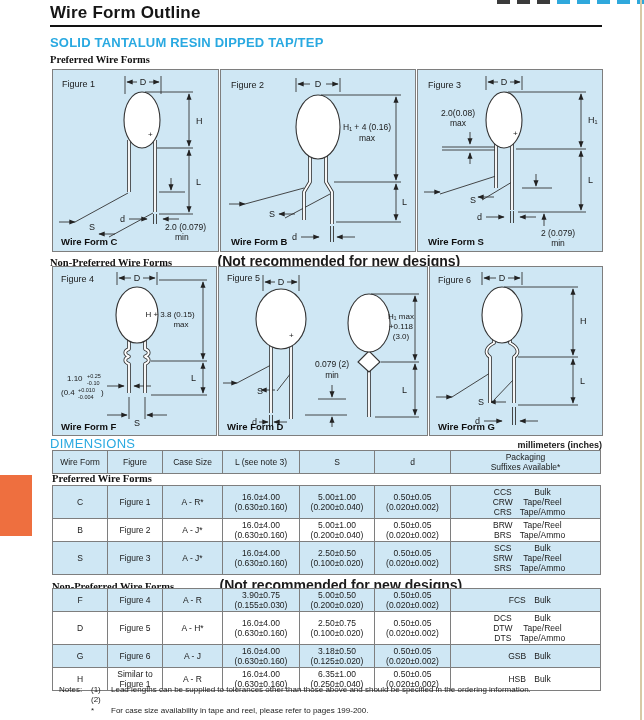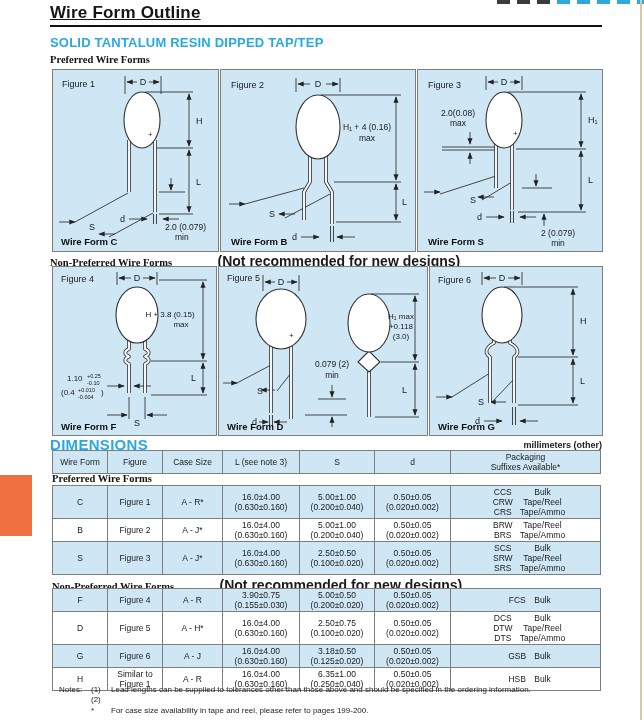--- a/index.html
+++ b/index.html
@@ -4,26 +4,26 @@
 <style>
   html,body{margin:0;padding:0;}
   body{
     width:644px;height:720px;position:relative;overflow:hidden;background:#ffffff;
     font-family:"Liberation Sans","DejaVu Sans",sans-serif;color:#1a1a1a;
   }
   .abs{position:absolute;}
   #page-edge{left:640px;top:0;width:2px;height:720px;background:#d8c9a6;}
   #orange-tab{left:0;top:475px;width:32px;height:61px;background:#ee6f3f;}
   .sq{position:absolute;top:0;width:13px;height:4px;}
-  #title{left:50px;top:3px;font-size:17px;font-weight:bold;color:#161616;letter-spacing:.2px;text-decoration:underline;}
+  #title{left:50px;top:3px;font-size:17px;font-weight:bold;color:#161616;letter-spacing:.2px;}
   #title-rule{left:50px;top:25px;width:552px;height:2px;background:#121212;}
   #subtitle{left:50px;top:35px;font-size:13px;font-weight:bold;color:#29a9e1;letter-spacing:.2px;}
   .sec-label{font-size:10.5px;font-weight:bold;color:#111;font-family:Liberation Serif, serif;}
   .sec-note{font-size:14px;font-weight:bold;padding-left:41px;}
-  #dims-heading{left:50px;top:436px;font-size:15px;font-weight:bold;color:#29a9e1;letter-spacing:.3px;}
+  #dims-heading{left:50px;top:436px;font-size:13px;font-weight:normal;color:#29a9e1;letter-spacing:.3px;}
   #units{left:50px;top:440px;width:552px;text-align:right;font-size:9px;font-weight:bold;}
   svg.fig{position:absolute;background:#cfe7f4;border:1px solid #7e7e7e;}
   svg text{font-family:"Liberation Sans","DejaVu Sans",sans-serif;fill:#1a1a1a;}
   .t9{font-size:9px;}.t85{font-size:8.5px;}.t8{font-size:8px;}.t55{font-size:5.5px;}
   .wf{font-size:9.5px;font-weight:bold;fill:#0e0e0e;}
   .ln{stroke:#333;stroke-width:.9;fill:none;}
   .bd{fill:#fff;stroke:#333;stroke-width:1.1;}
   .lo{stroke:#333;stroke-width:3.6;fill:none;stroke-linejoin:round;}
   .li{stroke:#fff;stroke-width:1.9;fill:none;stroke-linejoin:round;}
   .dim-table{position:absolute;left:52px;width:549px;border-collapse:collapse;table-layout:fixed;font-size:8.5px;}
@@ -320,21 +320,21 @@
   </g>
   <text class="t9" x="72" y="14" text-anchor="middle">D</text>
   <text class="t9" x="150" y="57">H</text>
   <text class="t9" x="150" y="117">L</text>
   <text class="t9" x="48" y="138">S</text>
   <text class="t9" x="50" y="157" text-anchor="end">d</text>
   <text class="wf" x="8" y="163">Wire Form G</text>
 </svg>
 
 <div id="dims-heading" class="abs">DIMENSIONS</div>
-<div id="units" class="abs">millimeters (other)</div>
+<div id="units" class="abs">millimeters (inches)</div>
 
 <table class="dim-table" style="top:450px">
   <colgroup>
       <col style="width:55px">
       <col style="width:55px">
       <col style="width:60px">
       <col style="width:77px">
       <col style="width:75px">
       <col style="width:76px">
       <col>

